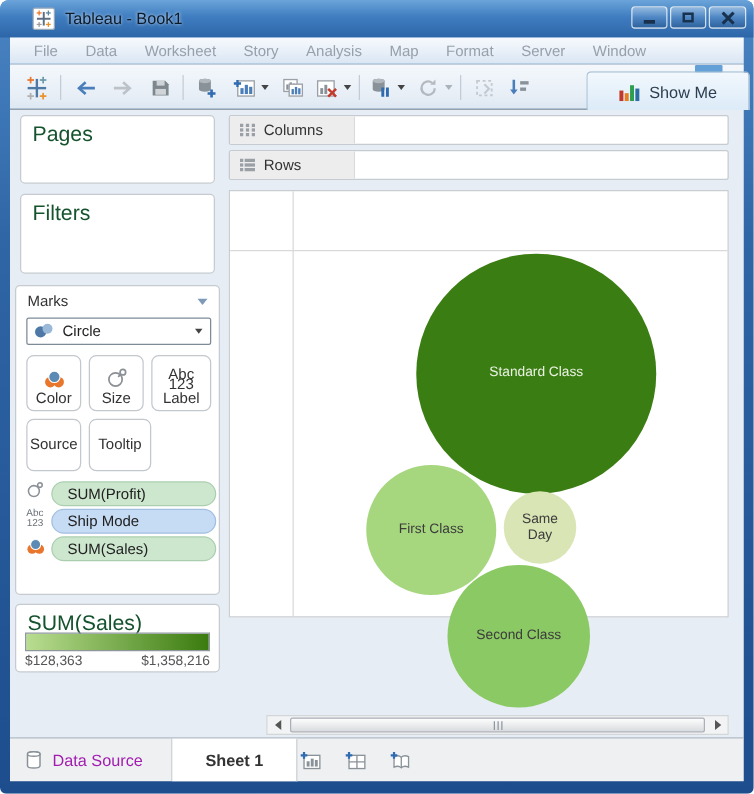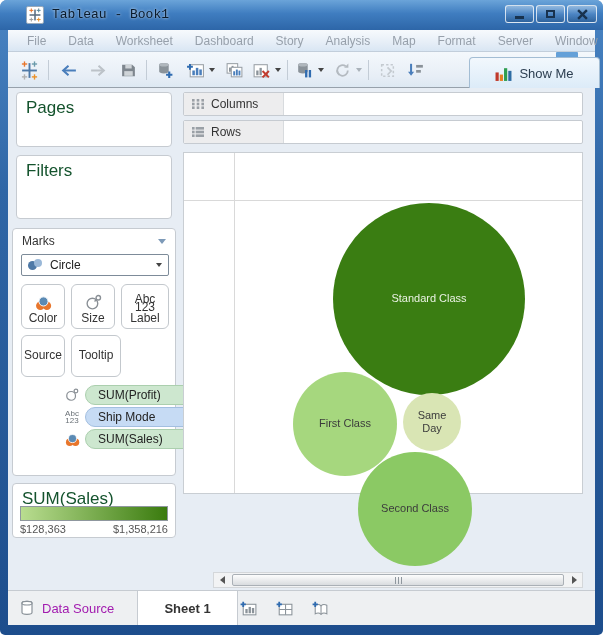--- a/index.html
+++ b/index.html
@@ -2,21 +2,21 @@
 <html><head>
 <meta charset="utf-8">
 <style>
   * { margin:0; padding:0; box-sizing:border-box; }
   html,body { width:603px; height:635px; font-family:"Liberation Sans", sans-serif; }
   #frame { position:relative; width:603px; height:635px; overflow:hidden;
            background:linear-gradient(180deg,#4a85c4 0%,#2f66a6 30%,#1d4d8c 100%);
            border-radius:7px 7px 5px 5px; }
   
   #titlebar { position:absolute; left:0; top:0; width:603px; height:30px;
-              background:linear-gradient(180deg,#6ba4d9 0%,#3f7dc0 45%,#2d66a8 100%);font-family:Liberation Mono, monospace; }
+              background:linear-gradient(180deg,#6ba4d9 0%,#3f7dc0 45%,#2d66a8 100%); }
   #app-icon { position:absolute; left:26px; top:6px; width:18px; height:18px; background:#fff;
               border:1px solid #9ab; border-radius:2px; display:flex; align-items:center; justify-content:center; }
   #title-text { position:absolute; left:52px; top:7px; font-size:13px; color:#0b1b2b; text-shadow:0 0 3px rgba(255,255,255,.8); }
   .winbtn { position:absolute; top:5px; height:18px; border:1px solid rgba(255,255,255,.75); border-radius:3px;
             background:linear-gradient(180deg,rgba(255,255,255,.35),rgba(255,255,255,.08) 50%,rgba(0,0,0,.12));
             display:flex; align-items:center; justify-content:center; }
   #btn-min { left:505px; width:29px; } #btn-max { left:536px; width:29px; } #btn-close { left:567px; width:30px; }
   .glyph-min { width:9px; height:3px; background:#18324e; margin-top:7px; }
   .glyph-max { width:9px; height:8px; border:2px solid #18324e; }
   
@@ -50,21 +50,21 @@
   #mark-type-label { font-size:12px; color:#222; flex:1; }
   .circle-glyph { position:relative; width:15px; height:12px; }
   .circle-glyph i { position:absolute; border-radius:50%; }
   .circle-glyph .c1 { left:0; top:2px; width:9px; height:9px; background:#4e79a7; }
   .circle-glyph .c2 { left:6px; top:0; width:8px; height:8px; background:#9ab8d8; }
   .mark-btn { position:absolute; background:#fff; border:1px solid #c3c8cd; border-radius:6px;
               display:flex; flex-direction:column; align-items:center; justify-content:flex-end; padding-bottom:3px; }
   .mark-btn span { font-size:12px; color:#333; }
   .abc123 { display:flex; flex-direction:column; align-items:center; font-size:8px; line-height:7.5px; color:#6a7177; }
   
-  .pill-row { position:absolute; left:6px; width:154px; height:20px; display:flex; align-items:center; gap:4px;margin-left:44px; }
+  .pill-row { position:absolute; left:6px; width:154px; height:20px; display:flex; align-items:flex-start; gap:4px; }
   .pill { flex:1; height:20px; border-radius:10px; display:flex; align-items:center; padding-left:12px;
           font-size:12px; color:#222; }
   .pill.green { background:#cde7cf; border:1px solid #abcfae; }
   .pill.blue  { background:#c6dbf4; border:1px solid #a3bfe0; }
   .pill-icon { width:18px; display:flex; justify-content:center; }
   
   #legend-card { left:4px; top:395px; width:164px; height:55px; }
   #legend-bar { position:absolute; left:7px; top:22px; width:148px; height:15px; border:1px solid #8f979e; }
   #legend-labels { position:absolute; left:7px; top:39px; width:148px; display:flex; justify-content:space-between;
                    font-size:11px; color:#555; }
@@ -141,21 +141,20 @@
       <svg width="11" height="11" viewBox="0 0 10 10">
           <path d="M1 1 L9 9 M9 1 L1 9" stroke="#18324e" stroke-width="2.2"></path>
         </svg>
     </div>
   </div>
 
   <div id="menubar">
     <span class="menu-item">File</span>
     <span class="menu-item">Data</span>
     <span class="menu-item">Worksheet</span>
-    <span class="menu-item">Dashboard</span>
     <span class="menu-item">Story</span>
     <span class="menu-item">Analysis</span>
     <span class="menu-item">Map</span>
     <span class="menu-item">Format</span>
     <span class="menu-item">Server</span>
     <span class="menu-item">Window</span>
 
   </div>
 
   <div id="toolbar">

